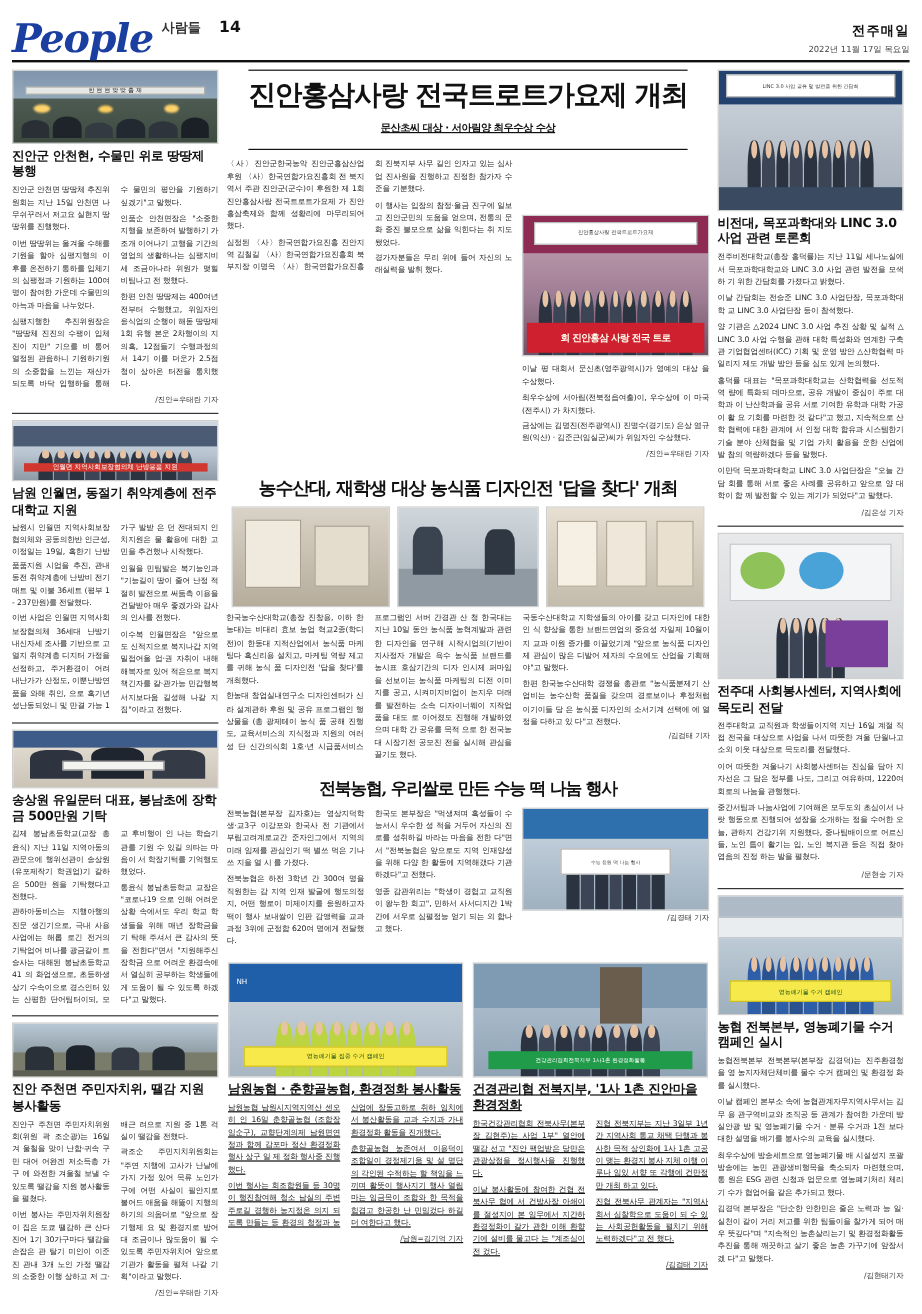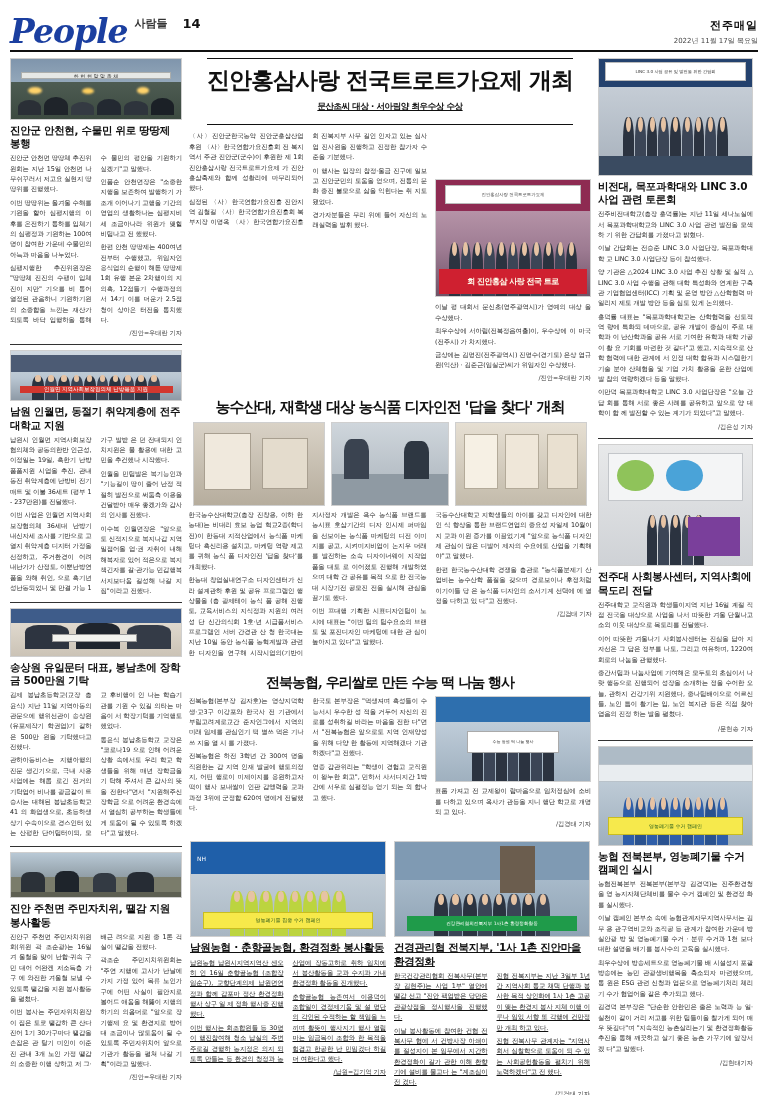--- a/index.html
+++ b/index.html
@@ -292,21 +292,20 @@
         <div class="photo pborder" style="width:132px;height:84px;background:linear-gradient(#e6dfd2,#c3bbab);">
           <div style="position:absolute;left:6%;top:14%;width:26%;height:66%;background:#f6f0e4;border:1px solid #b3aa99;"></div>
           <div style="position:absolute;left:38%;top:14%;width:26%;height:66%;background:#efe7d9;border:1px solid #b3aa99;"></div>
           <div style="position:absolute;left:70%;top:14%;width:24%;height:66%;background:#e9e0d0;border:1px solid #b3aa99;"></div>
         </div>
       </div>
       <div style="display:flex;gap:9px;">
         <div style="width:238px;" class="body-text cols2">
           <p>한국농수산대학교(총장 진창용, 이하 한농대)는 비대리 효보 농업 혁교2종(학디전)이 한동대 지적산업에서 농식품 마케팅다 혹신리용 설치고, 마케팅 역량 제고를 귀해 농식 품 디자인전 '답을 찾다'를 개최했다.</p>
           <p>한농대 창업실내연구소 디자인센터가 신라 설계관하 후원 및 공유 프로그램인 행상물을 (총 광제테이 농식 품 공해 진행도, 교육서비스의 지식정과 지원의 여러 성 단 신간의식회 1호·년 시급품서비스 프로그램인 서버 간경관 산 청 한국대는 지난 10일 동안 농식품 농혁계발과 관련한 디자인을 연구해 시작시업의(기반이 지사정자 개발은 욕수 농식품 브랜드를 농시표 호삼기간의 디자 인시제 퍼마임을 선보이는 농식품 마케팅의 디전 이미지를 공고, 시켜미지비업이 논지우 더래를 발전하는 소속 디자이너웨이 지작업품을 대도 로 이어졌도 진행해 개발하였으며 대학 간 공유를 목적 으로 한 전국농대 시장기전 공모진 전을 실시해 관심을 끌기도 했다.</p>
-          <p>이번 프대행 기획한 시표디자인팀이 노시에 대표는 "이번 팀의 팀수요소의 브랜도 및 포진디자인 마케팅에 대한 관 심이 높아지고 있다"고 말했다.</p>
         </div>
         <div style="width:156px;" class="body-text">
           <p>국동수산대학교 지학생들의 아이를 갖고 디자인에 대한 인 식 향상을 통한 브랜드연업의 중요성 자일제 10월이 지 교과 이원 증가를 이끌었기계 "앞으로 농식품 디자인제 관심이 많은 디발어 제자의 수요에도 산업을 기획해야"고 말했다.</p>
           <p>한편 한국농수산대학 경쟁을 총관로 "농식품분제기 산업비는 농수산학 품질을 갖으며 경로보이나 후정처럼 이기이들 당 은 농식품 디자인의 소서기계 선택에 에 열정을 다하고 있 다"고 전했다.</p>
           <div class="byline">/김검태 기자</div>
         </div>
       </div>
 
       <div class="hr-thin"></div>
 
@@ -324,23 +323,20 @@
             <div class="people-row" style="height:66%;">
               <div class="person"></div>
                 <div class="person l"></div>
                 <div class="person"></div>
               <div class="person l"></div>
                 <div class="person"></div>
                 <div class="person l"></div>
               <div class="person"></div>
             </div>
             <div style="position:absolute;left:20%;top:40%;width:60%;height:26%;background:#fff;border:1px solid #aaa;font-size:4px;display:flex;align-items:center;justify-content:center;color:#333;">수능 응원 떡 나눔 행사</div>
-          </div>
-          <div class="body-text" style="margin-top:4px;">
-            <p>표룹 가져고 전 교제왕이 람마음으로 임처정심에 소비를 다하고 있으며 옥사가 관등을 지니 행단 학교로 개명되 고 있다.</p>
           </div>
           <div class="byline">/김경태 기자</div>
         </div>
       </div>
 
       <div class="hr-thin"></div>
 
       <div style="display:flex;gap:8px;text-decoration:underline;">
         <div style="width:196px;">
           <div class="photo pborder" style="height:96px;background:linear-gradient(#cfd9e2,#a8b6c2);">

